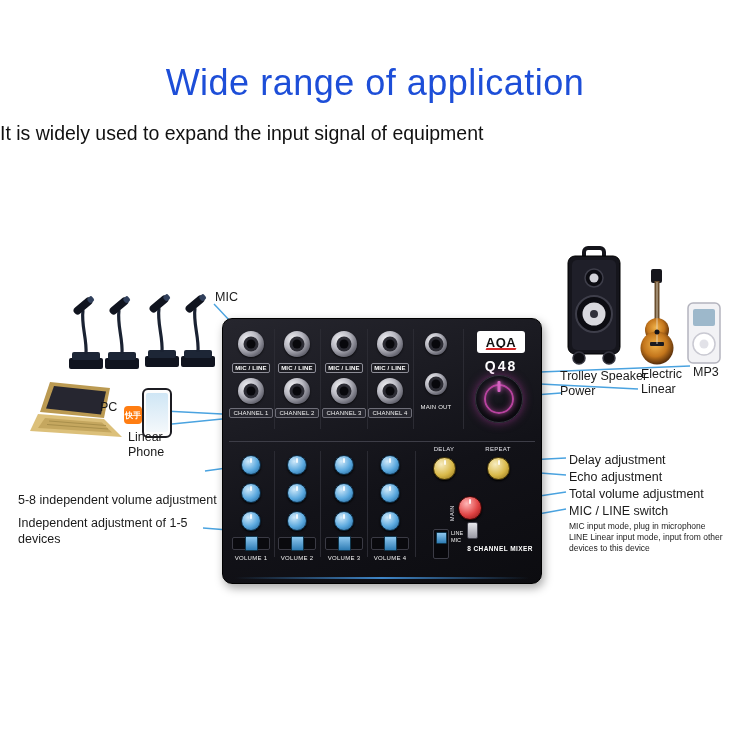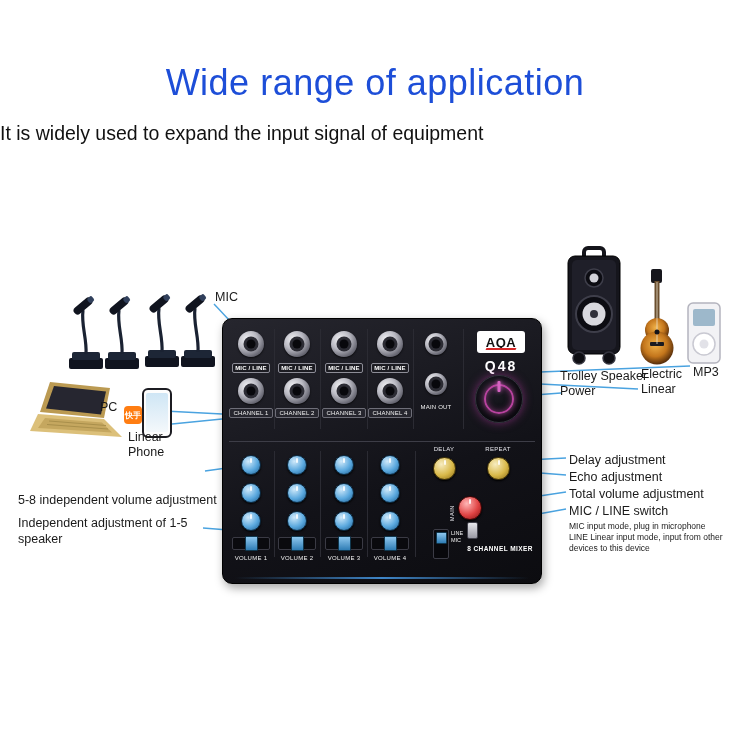--- a/index.html
+++ b/index.html
@@ -321,21 +321,21 @@
       <span>MIC</span>
     </div>
     <div class="mixer8">8 CHANNEL MIXER</div>
   </div>
 
   <div class="ann" style="left:18px;top:492px">
     <span>5-8 independent volume adjustment</span>
   </div>
   <div class="ann" style="left:18px;top:515px">
     <span>Independent adjustment of 1-5</span><br>
-    <span>speaker</span>
+    <span>devices</span>
   </div>
 
   <div class="ann" style="left:569px;top:452px">Delay adjustment</div>
   <div class="ann" style="left:569px;top:469px">Echo adjustment</div>
   <div class="ann" style="left:569px;top:486px">Total volume adjustment</div>
   <div class="ann" style="left:569px;top:503px">MIC / LINE switch</div>
   <div class="ann note" style="left:569px;top:521px">
     <span>MIC input mode, plug in microphone</span><br>
     <span>LINE Linear input mode, input from other</span><br>
     <span>devices to this device</span>

